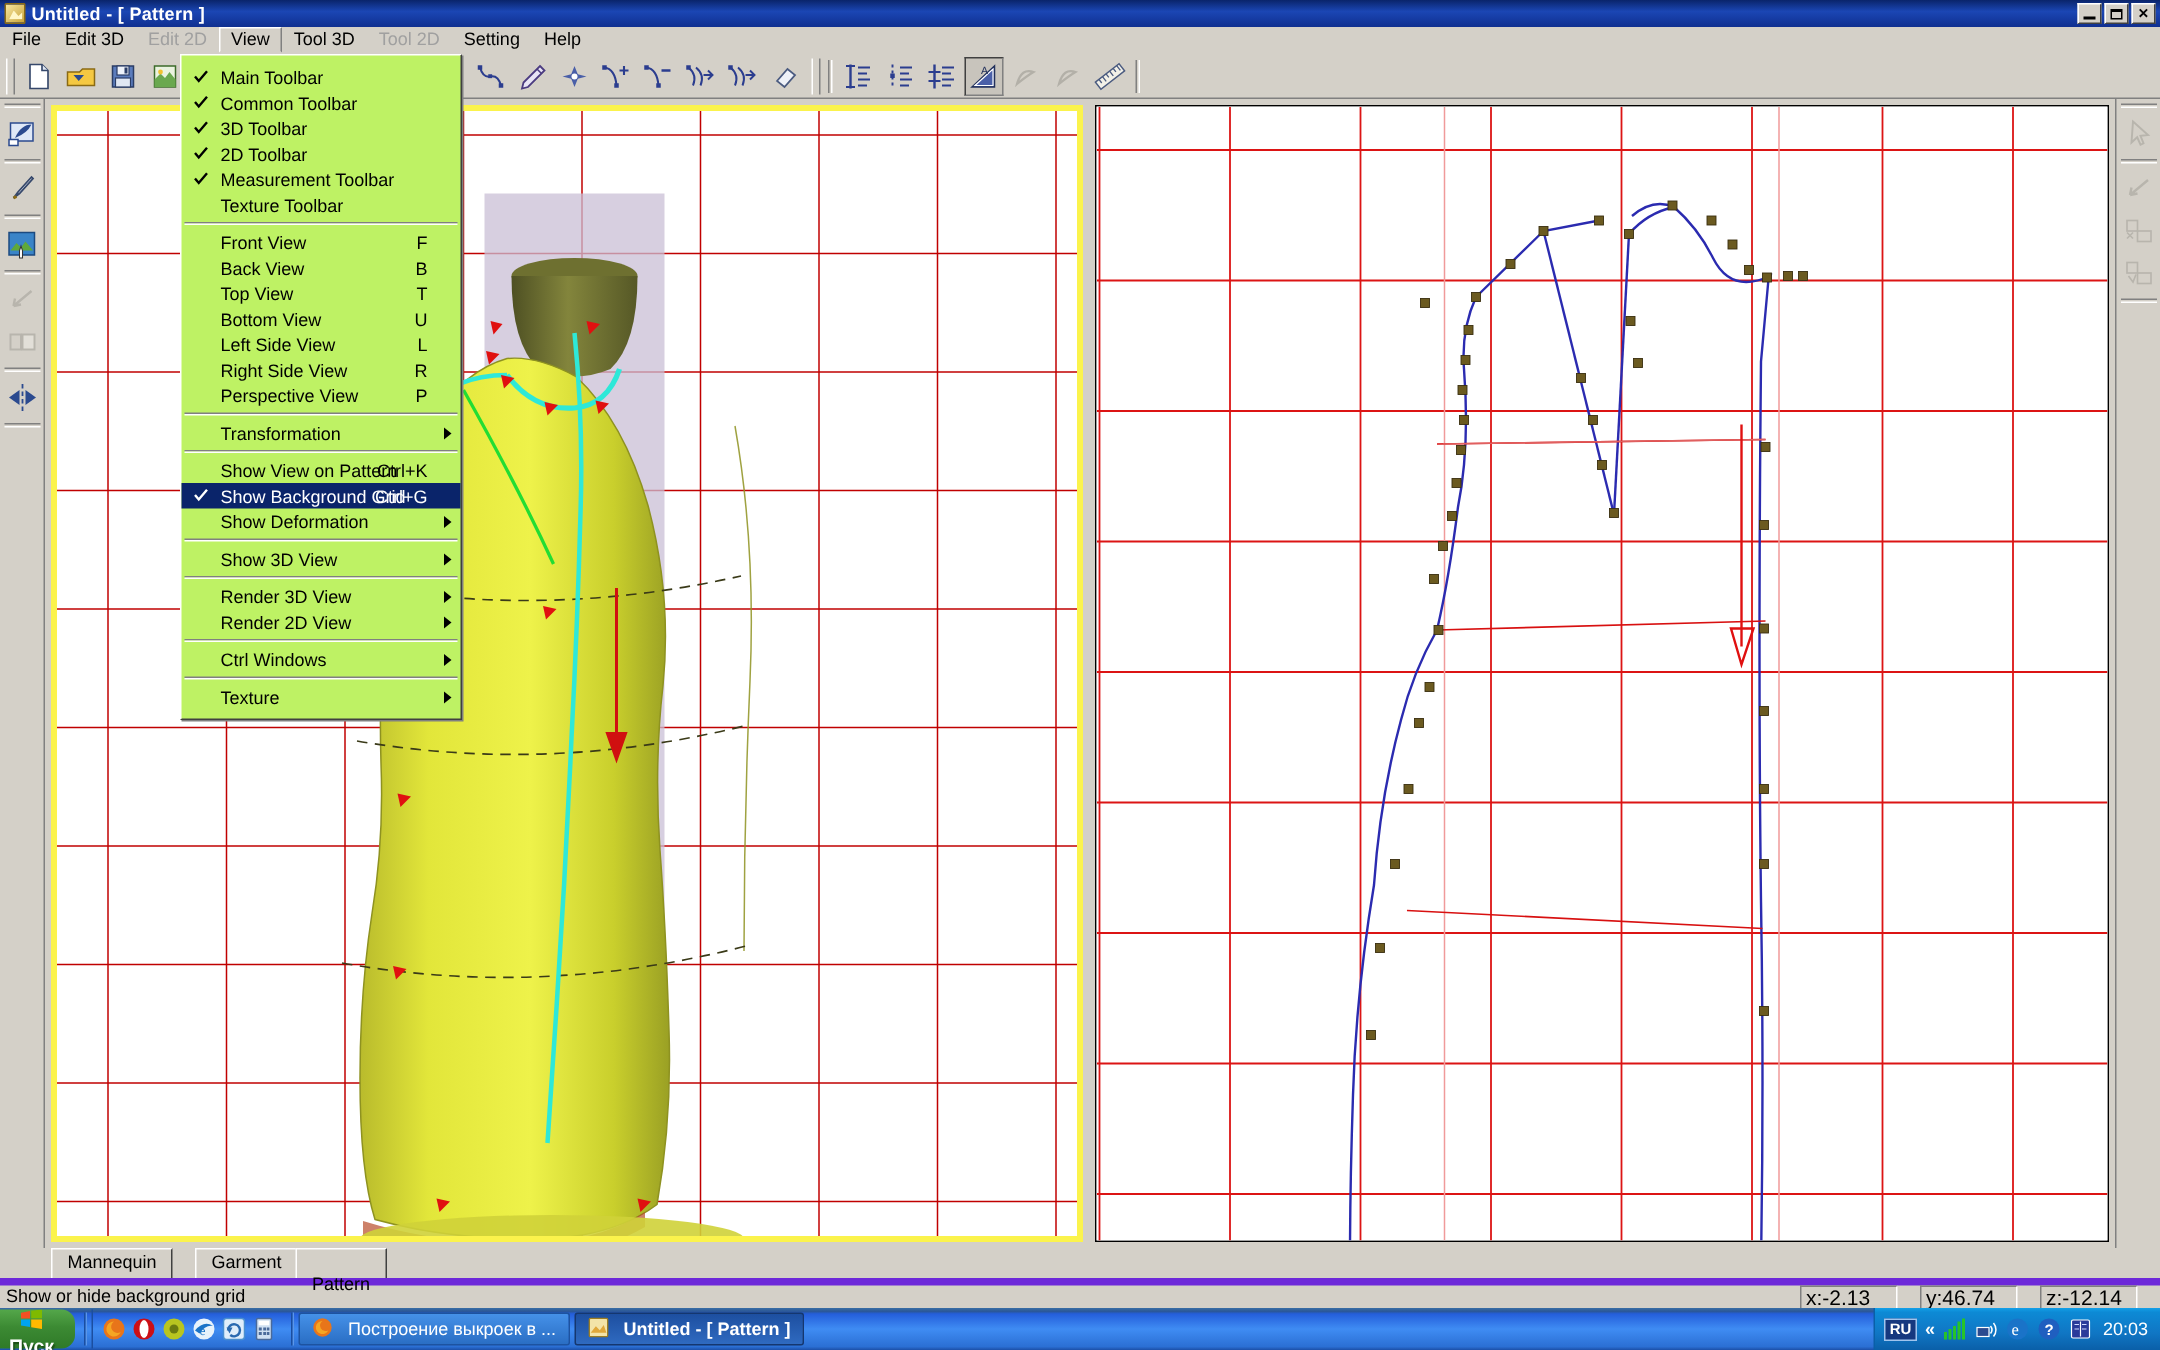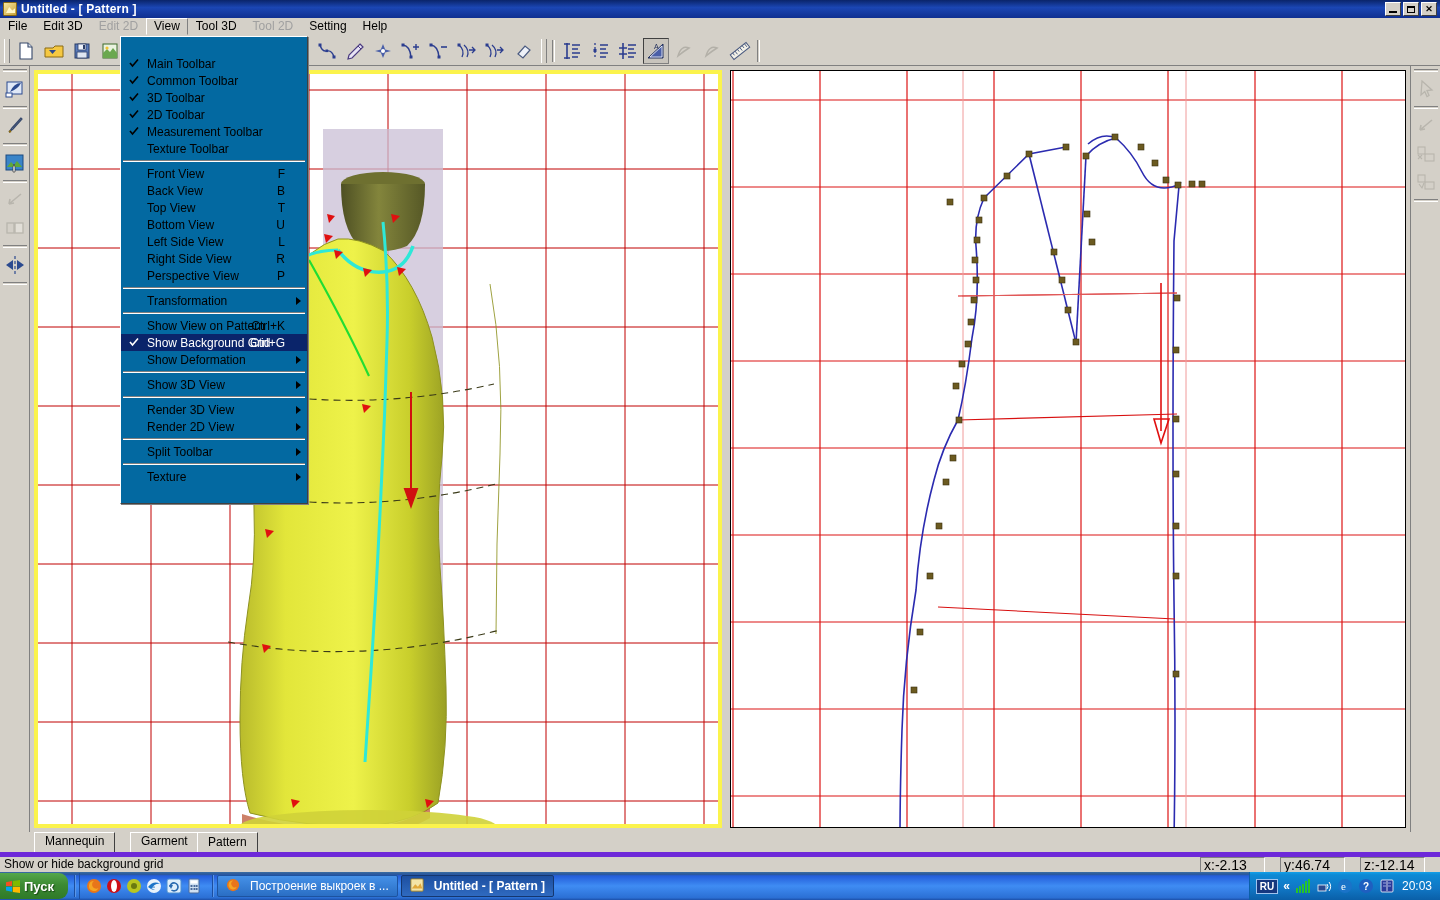--- a/index.html
+++ b/index.html
@@ -95,21 +95,21 @@
   #vp2d { left: 700px; width: 676px; border: 1px solid #000; }
   .vp-inner { position:absolute; inset:0; background:#fff; overflow:hidden; }
 
   
   .tabstrip { position:absolute; left:30px; top:832px; width:1410px; height:20px; background:#d4d0c8; }
   .vtab {
     position:absolute; top:0; height:30px; padding:1px 10px; font-size:12px;
     background:#d4d0c8; border:1px solid #fff; border-right-color:#404040; border-bottom:none;
     color:#000; line-height:15px;
   }
-  .vtab.selected { top:0; height:20px; padding-top:2px; background:#d4d0c8;
+  .vtab.selected { top:0; height:20px; padding-top:16px; background:#d4d0c8;
     border-color:#fff #404040 #d4d0c8 #fff; z-index:3; font-weight:normal; }
 
   
   .statusbar {
     position:absolute; left:0; top:852px; width:1440px; height:20px;
     background:#d4d0c8; border-top:5px solid #6d28d9;
     display:flex; align-items:flex-start; font-size:12px;
   }
   .status-text { padding-left:4px; flex:1; white-space:nowrap; }
   .status-cell {
@@ -122,20 +122,21 @@
   .taskbar {
     position:absolute; left:0; top:872px; width:1440px; height:28px;
     background: linear-gradient(to bottom,#3a6ea5 0%,#2b5797 8%, #245edb 14%, #3f8cf3 50%, #2b6fd4 92%, #1c4fa8 100%);
     display:flex; align-items:center;
   }
   .startbtn {
     height:26px; margin:1px 2px 1px 0; padding:0 14px 0 6px; display:flex; align-items:center; gap:4px;
     background: linear-gradient(to bottom,#54a74a 0%, #3c8a33 45%, #2f7a28 100%);
     border-radius: 0 9px 9px 0; color:#fff; font-weight:bold; font-size:13px;
     text-shadow: 1px 1px 1px #1a4a14;
+    flex-direction: column;
   }
   .startflag { width:14px; height:13px; position:relative; }
   .quicklaunch { display:flex; align-items:center; gap:4px; padding:0 6px; height:26px;
     border-left:1px solid #1b4ea0; }
   .ql-icon { width:16px; height:16px; border-radius:3px; }
   .tsk-sep { width:1px; height:22px; background:#1b4ea0; box-shadow:1px 0 0 #5b96e8; margin:0 4px; }
   .taskitem {
     height:22px; display:flex; align-items:center; gap:10px; padding:0 8px; margin-right:3px;
     color:#fff; font-size:12px; white-space:nowrap; max-width:230px; overflow:hidden;
   }
@@ -146,22 +147,22 @@
     background: linear-gradient(to bottom,#13a0e8 0%, #0d8ad5 10%, #1076c4 60%, #0a5fa8 100%);
     border-left:1px solid #0a5fa8; color:#fff; font-size:12px;
   }
   .lang { background:#16387f; color:#fff; font-size:10px; font-weight:bold; padding:1px 3px; border:1px solid #9fc4ee;}
   .trayicon { width:16px; height:16px; }
   .clock { font-size:12px; padding-left:2px; padding-right:2px; }
 
   
   .dropdown {
     position:absolute; left:120px; top:36px; width:188px;
-    background:#0369a1; border:1px solid #fff; border-right-color:#404040; border-bottom-color:#404040;
-    box-shadow: 1px 1px 0 #808080; z-index:50; padding:18px 0;
+    background:#bef264; border:1px solid #fff; border-right-color:#404040; border-bottom-color:#404040;
+    box-shadow: 1px 1px 0 #808080; z-index:50; padding:6px 0;
     font-size:12px;
   }
   .dd-item { height:17px; display:flex; align-items:center; position:relative; padding-left:26px; color:#000; }
   .dd-item.highlight { background:#0a246a; color:#fff; }
   .dd-label { white-space:nowrap; }
   .dd-accel { position:absolute; right:22px; white-space:nowrap; }
   .dd-check { position:absolute; left:8px; top:2px; width:10px; height:12px; }
   .dd-arrow { position:absolute; right:6px; width:0;height:0;
     border-top:4px solid transparent; border-bottom:4px solid transparent; border-left:5px solid #000;}
   .dd-sep { height:2px; margin:3px 2px; border-top:1px solid #808080; border-bottom:1px solid #fff; }
@@ -915,21 +916,21 @@
       <div class="dd-item">
         <span class="dd-label">Render 3D View</span>
         <span class="dd-arrow"></span>
       </div>
       <div class="dd-item">
         <span class="dd-label">Render 2D View</span>
         <span class="dd-arrow"></span>
       </div>
       <div class="dd-sep"></div>
       <div class="dd-item">
-        <span class="dd-label">Split Toolbar</span>
+        <span class="dd-label">Ctrl Windows</span>
         <span class="dd-arrow"></span>
       </div>
       <div class="dd-sep"></div>
       <div class="dd-item">
         <span class="dd-label">Texture</span>
         <span class="dd-arrow"></span>
       </div>
     </div>
 
 </div>

